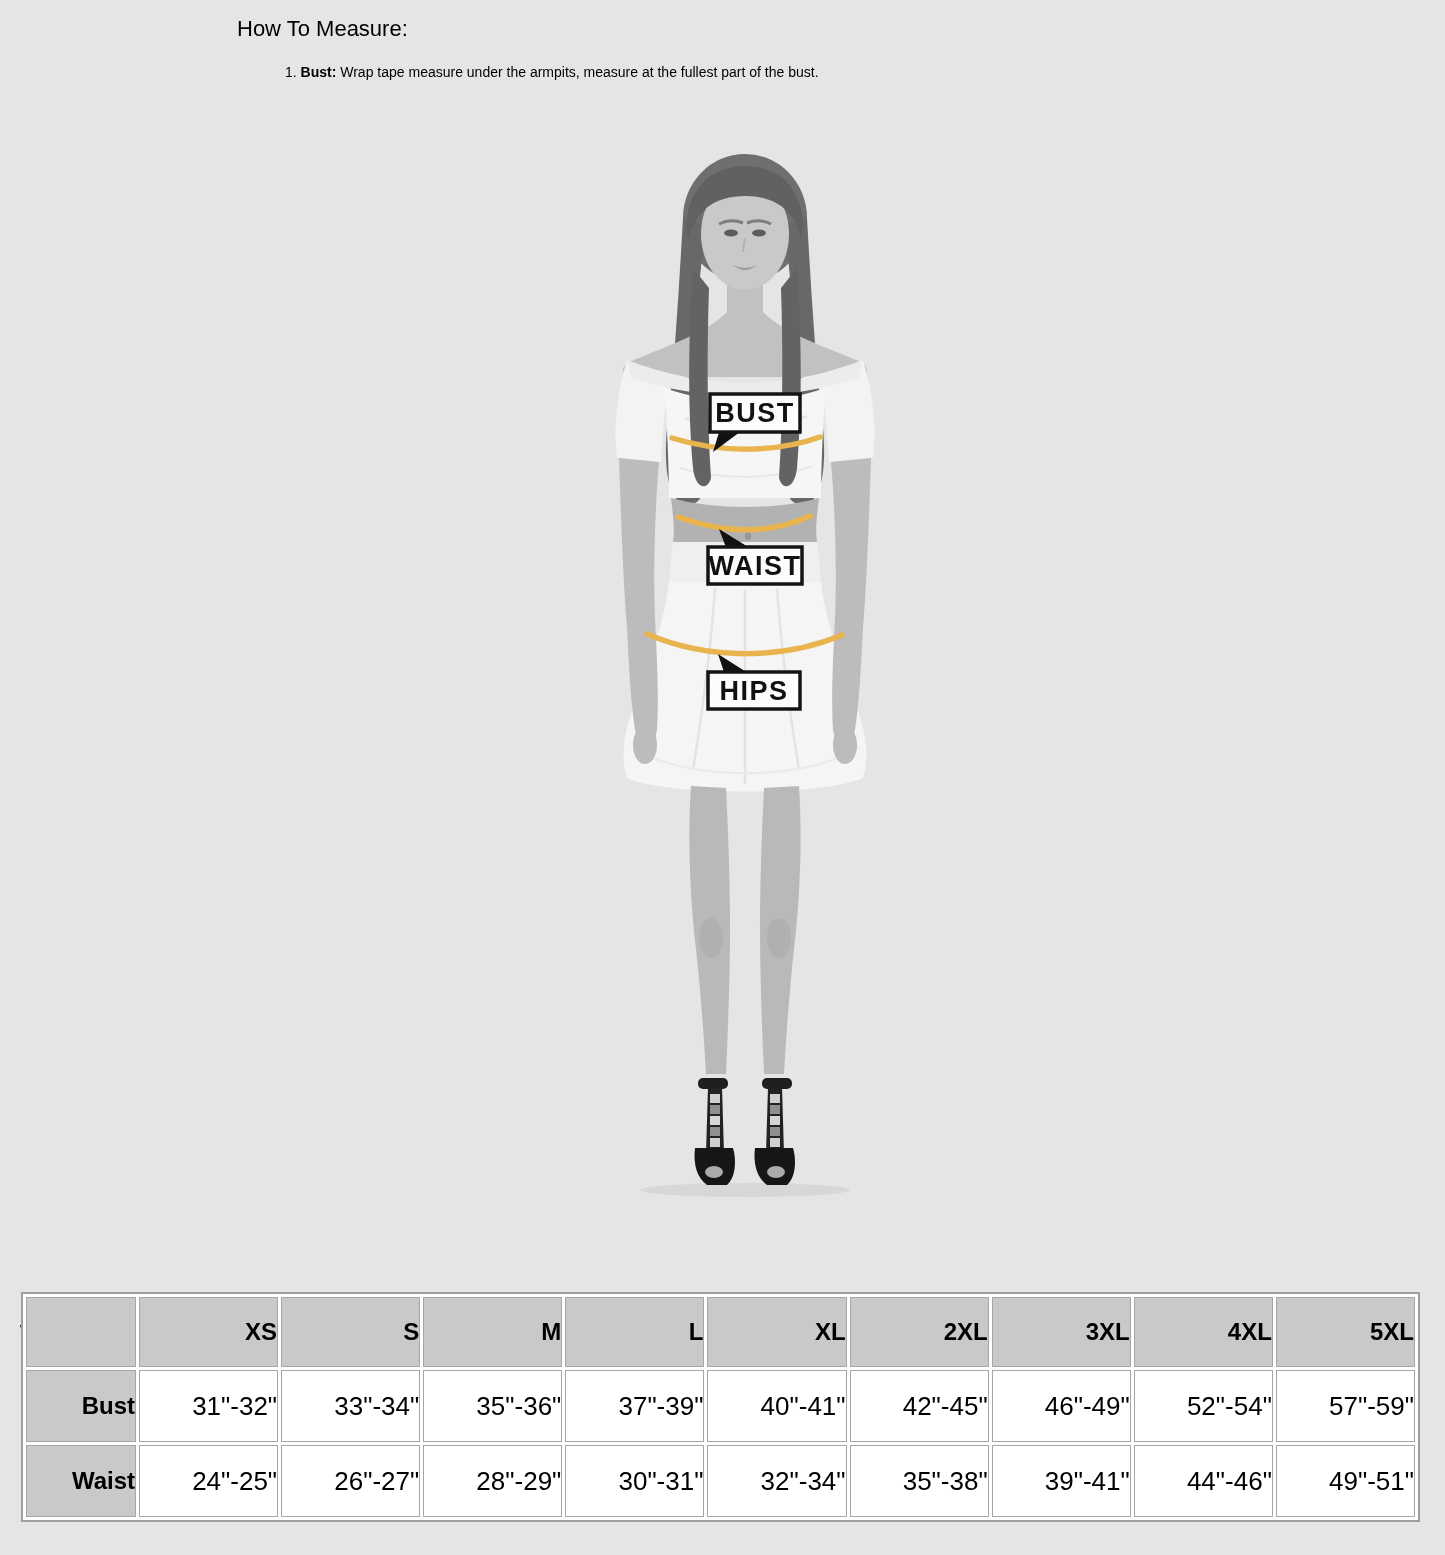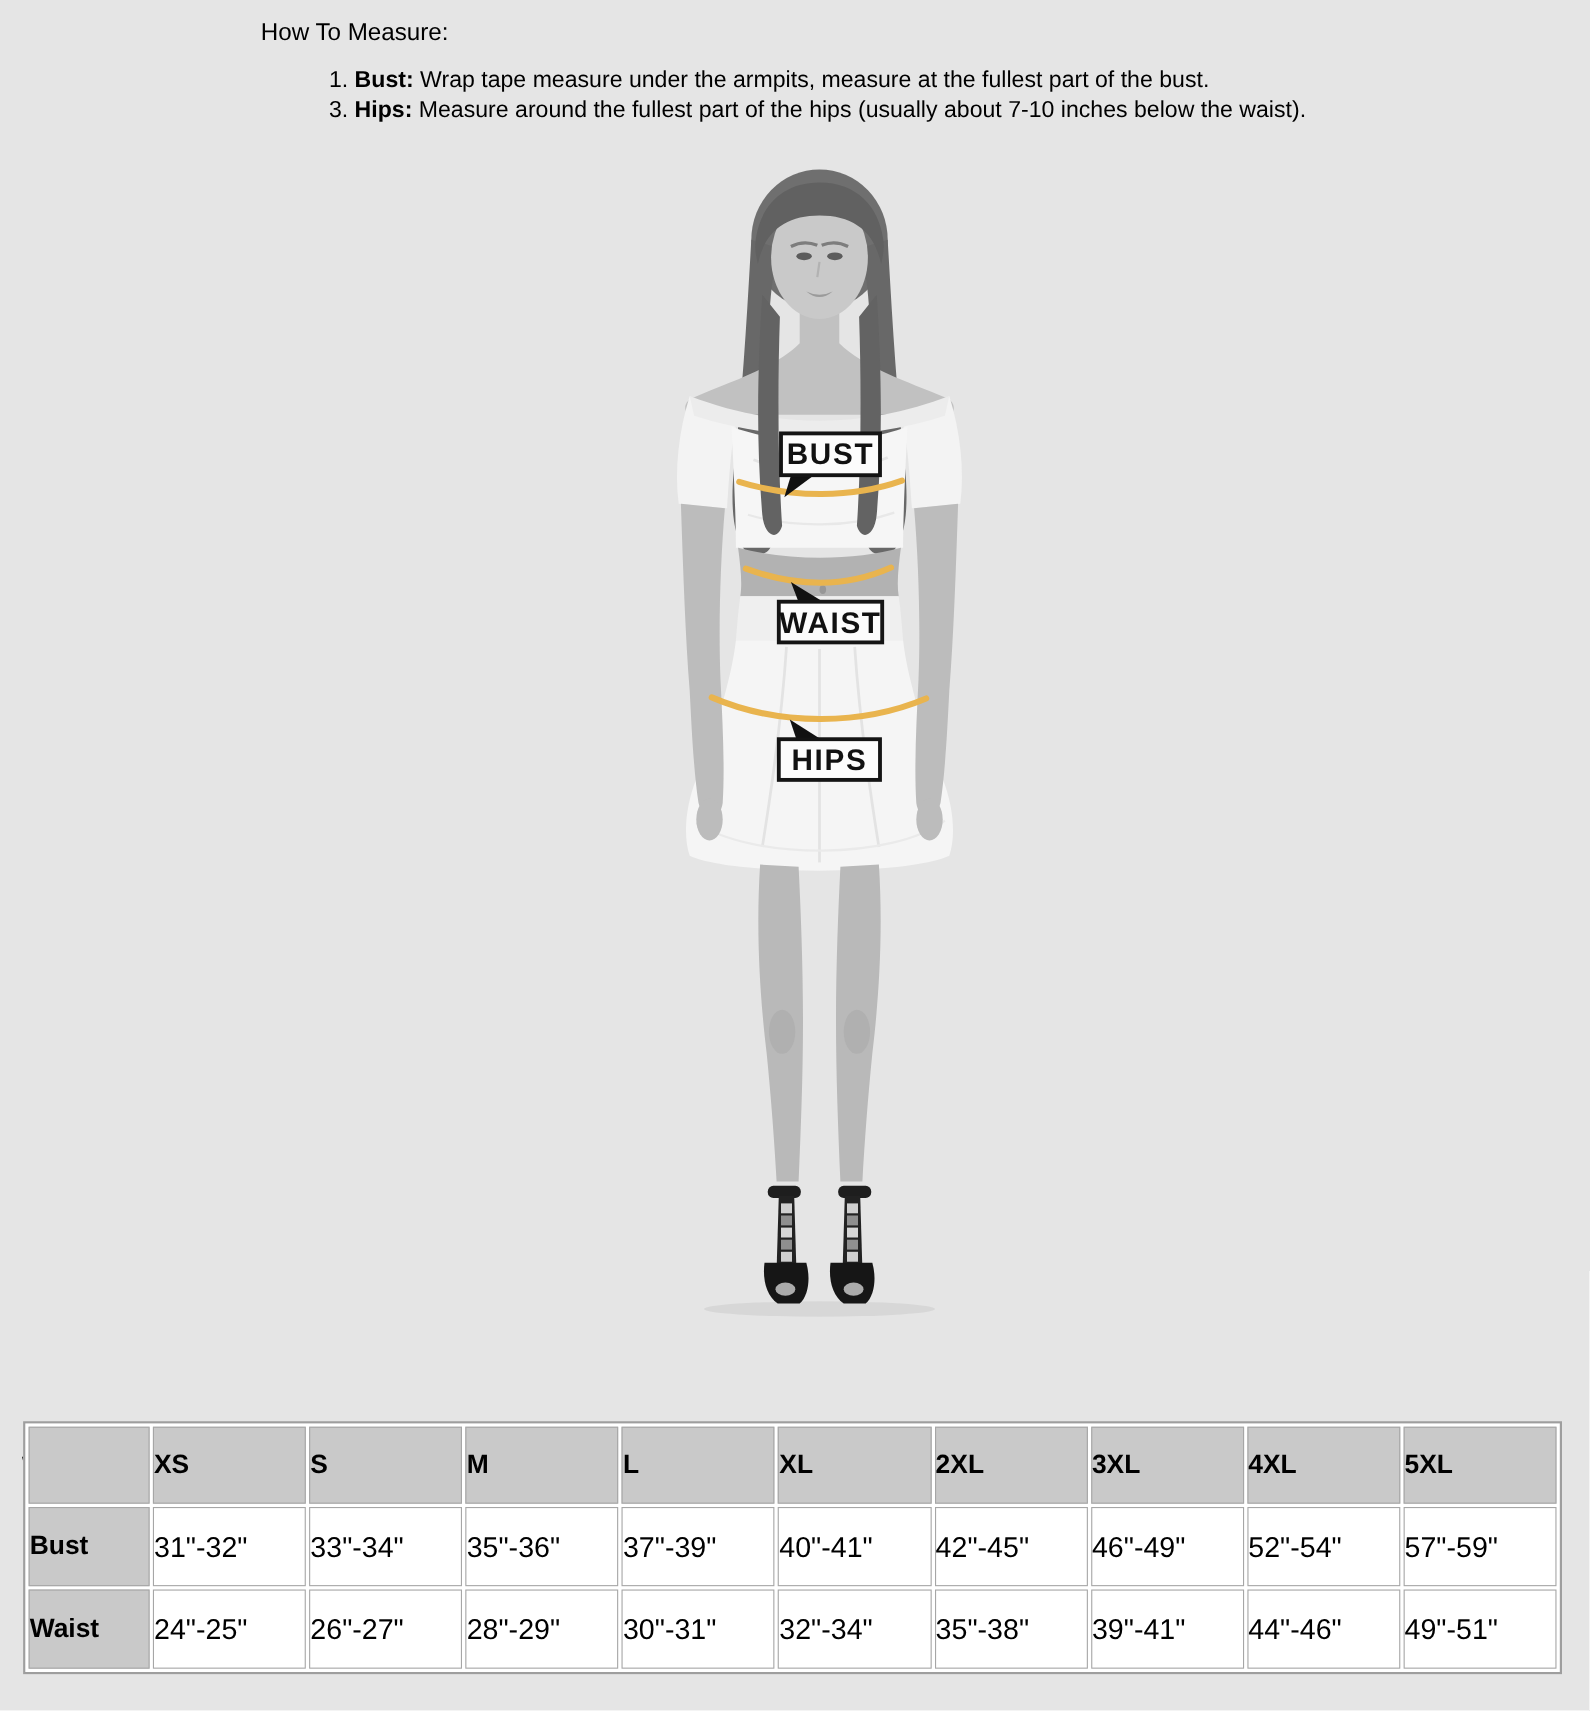--- a/index.html
+++ b/index.html
@@ -3,59 +3,58 @@
 <meta charset="utf-8">
 <style>
   * { margin:0; padding:0; box-sizing:border-box; }
   html,body { background:#ffffff; }
   body { font-family:"Liberation Sans", sans-serif; color:#000; }
   .page { position:relative; width:1445px; height:1555px; background:#e5e5e5; overflow:hidden; }
 
   .howto-title { position:absolute; left:237px; top:16px; font-size:22px; }
 
   .instructions { position:absolute; left:285px; top:59px; list-style:none; }
-  .instructions li { font-size:21px; line-height:27px; white-space:nowrap;margin-left:14px; }
+  .instructions li { font-size:14px; line-height:27px; white-space:nowrap; }
   .instructions b { font-weight:bold; }
 
   .figure-wrap { position:absolute; left:515px; top:148px; width:460px; height:1052px; }
   .figure-wrap svg { display:block; }
 
   .fit-note { position:absolute; left:0; top:1203px; width:1445px; text-align:center; font-size:22px; }
 
   .section-title { position:absolute; left:20px; top:1319px; font-size:28px; font-weight:bold; }
 
   table.size-table {
     position:absolute; left:21px; top:1292px; width:1399px;
     table-layout:fixed; border-collapse:separate; border-spacing:3px;
     background:#ffffff; border:2px solid #9e9e9e;
   }
   table.size-table col.c0 { width:110px; }
   table.size-table th, table.size-table td {
-    border:1px solid #a6a6a6; text-align:left; vertical-align:middle;
+    border:1px solid #a6a6a6; text-align:right; vertical-align:middle;
   }
   table.size-table thead th {
     background:#c9c9c9; height:70px; font-size:24px; font-weight:bold;
   }
   table.size-table th.rowlabel {
     background:#c9c9c9; font-size:24px; font-weight:bold;
   }
   table.size-table td { background:#ffffff; height:72px; font-size:26px; font-weight:normal; }
 
   .callout-text { font-family:"Liberation Sans", sans-serif; font-size:27px; font-weight:bold; letter-spacing:1.5px; fill:#111; }
 </style>
 </head>
 <body>
 
 <div class="page">
 
   <div class="howto-title">How To Measure:</div>
 
   <ol class="instructions">
     <li><span>1.</span> <b>Bust:</b> <span>Wrap tape measure under the armpits, measure at the fullest part of the bust.</span></li>
-    <li><span>3.</span> <b>Hips:</b> <span>Measure around the fullest part of the hips (usually about 7-10 inches below the waist).</span></li>
   </ol>
 
   <div class="figure-wrap">
     <svg width="460" height="1052" viewBox="0 0 460 1052" xmlns="http://www.w3.org/2000/svg">
 
       <g>
         <ellipse cx="230" cy="70" rx="62" ry="64" fill="#6f6f6f"></ellipse>
         <path d="M168,70 C164,140 160,210 152,280 C149,315 152,340 162,352 C172,360 184,356 186,348 C178,290 180,220 184,150 C185,120 188,95 194,78 Z" fill="#686868"></path>
         <path d="M292,70 C296,140 300,210 308,280 C311,315 308,340 298,352 C288,360 276,356 274,348 C282,290 280,220 276,150 C275,120 272,95 266,78 Z" fill="#686868"></path>
       </g>

